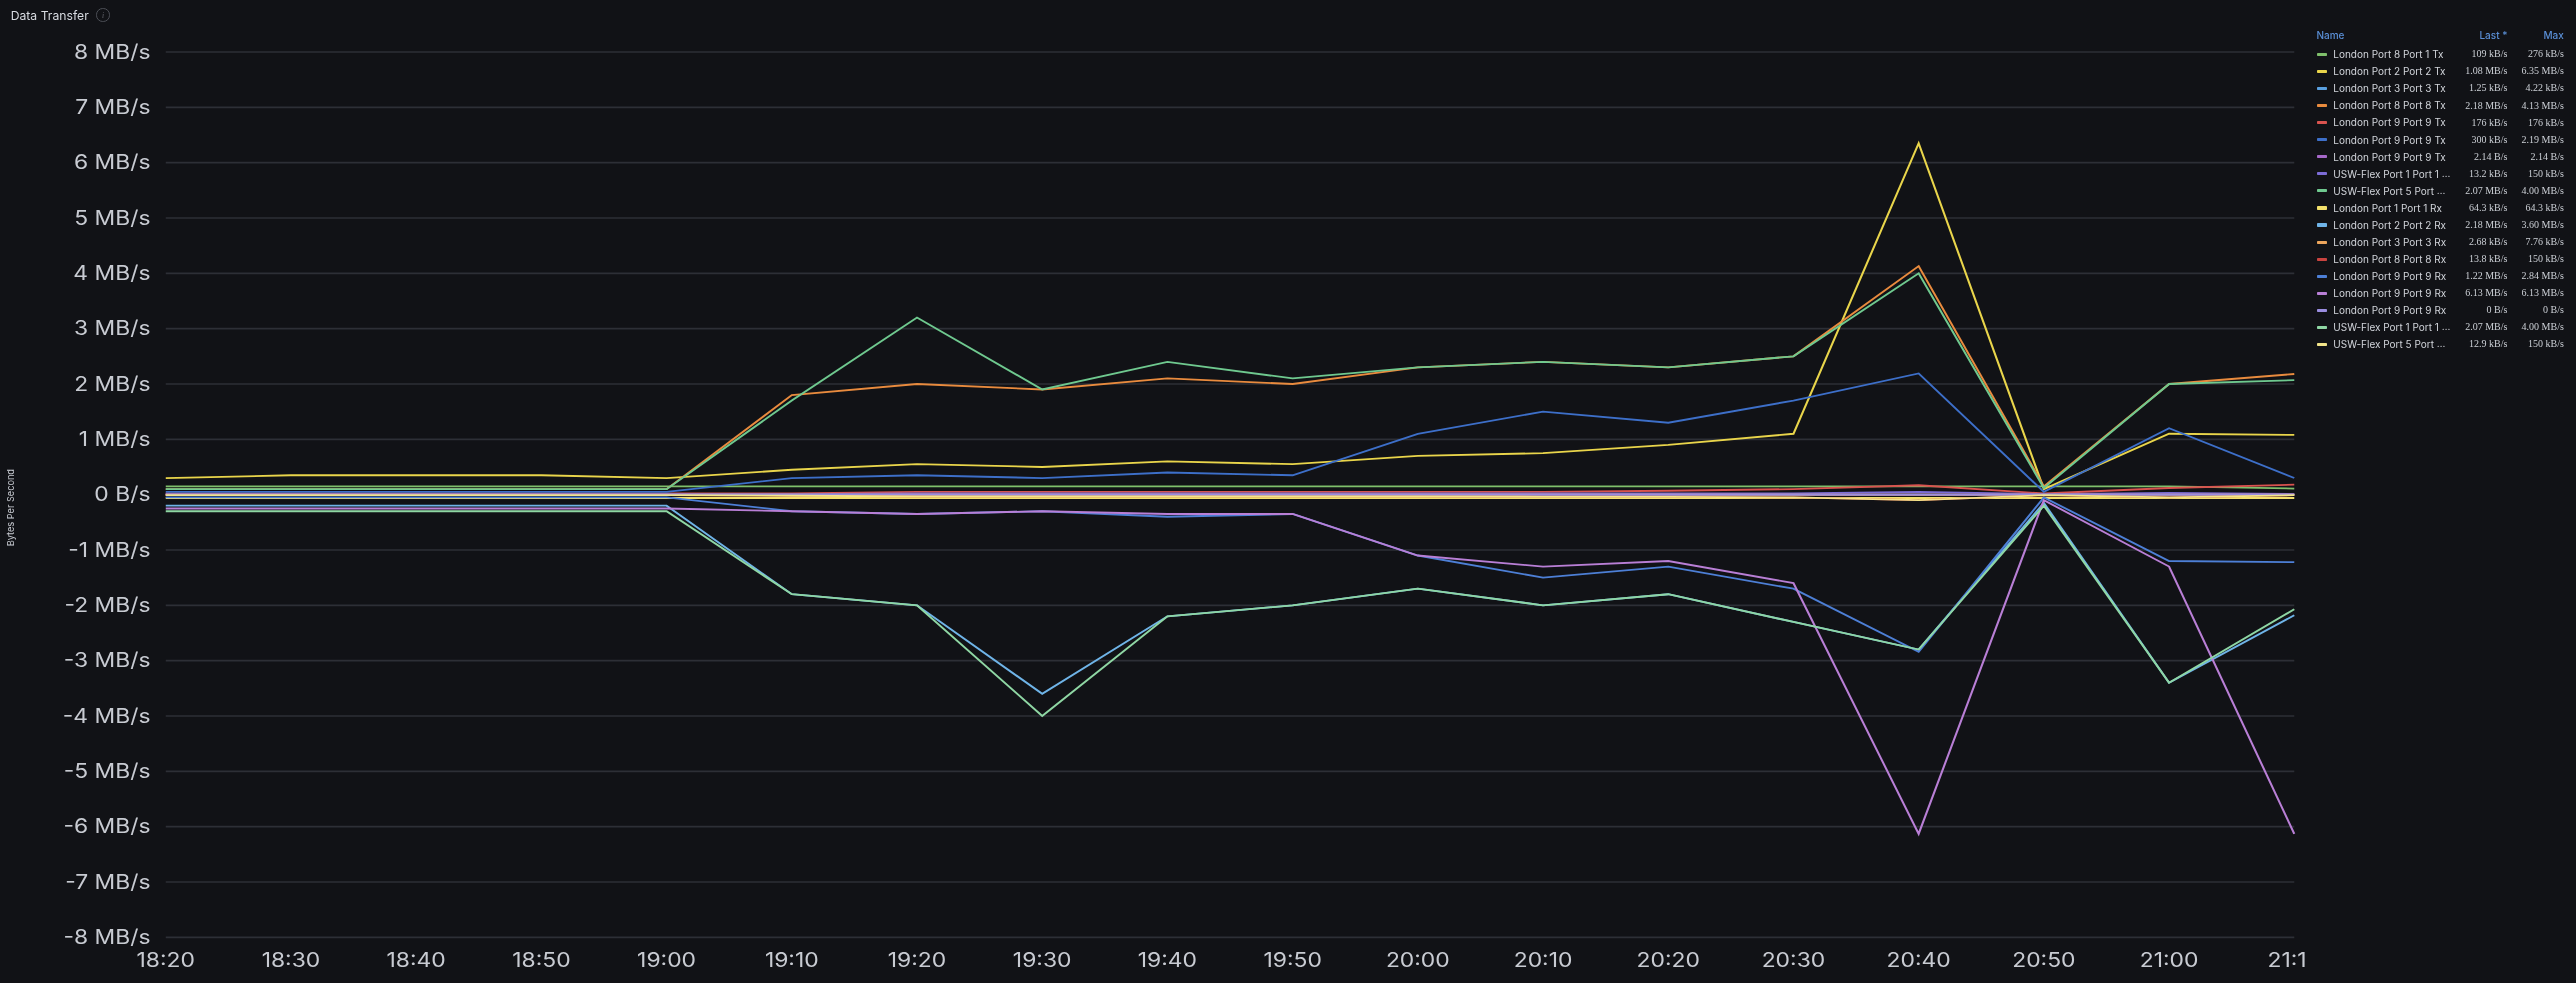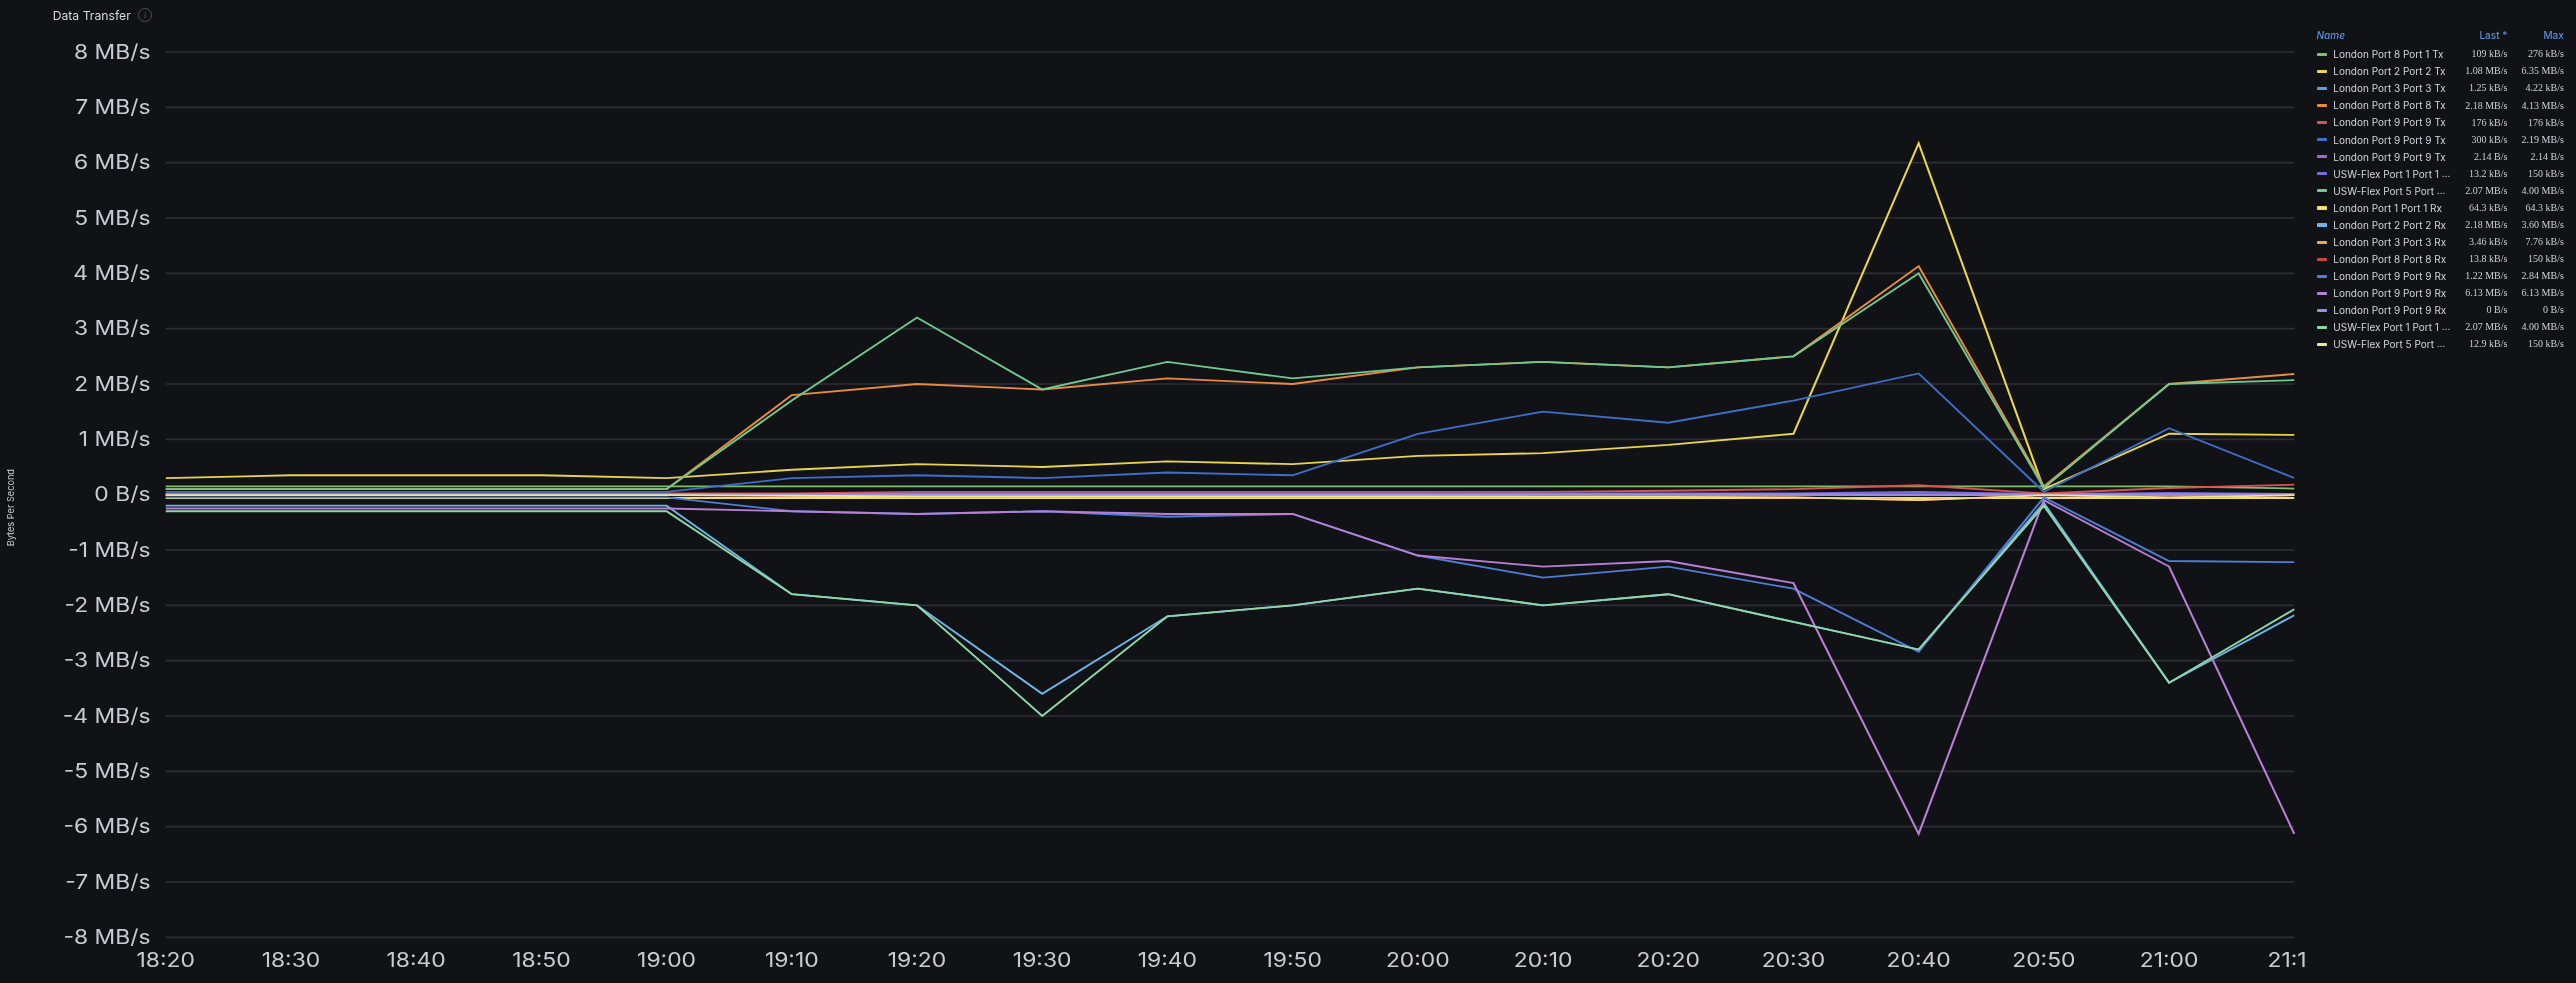--- a/index.html
+++ b/index.html
@@ -6,37 +6,37 @@
     --bg:#0b0c0f;
     --panel:#111216;
     --fg:#cfd2d9;
     --fg-dim:#9ea2ac;
     --grid:#2d2f36;
     --link:#5a8fd6;
   }
   html,body{margin:0;padding:0;background:var(--bg);color:var(--fg);font-family:Inter,Roboto,Helvetica,Arial,sans-serif;font-size:10px;}
   .panel{background:var(--panel);width:100%;height:100vh;box-sizing:border-box;position:relative;}
   .header{display:flex;align-items:center;gap:7.6px;padding:7.6px 10.7px 0 10.7px;}
-  .title{font-size:12.2px;color:#d7dae0;margin-left:42px;}
+  .title{font-size:12.2px;color:#d7dae0;}
   .info-icon{width:11.4px;height:11.4px;border:0.8px solid #7e828c;border-radius:50%;display:flex;align-items:center;justify-content:center;font-size:7.6px;color:#a3a6af;font-style:italic;font-family:Georgia,serif;opacity:0.55;}
   .body{display:flex;align-items:stretch;padding:3.1px 7.6px 7.6px 3.1px;height:calc(100% - 24.4px);box-sizing:border-box;}
   .chart-col{display:flex;align-items:stretch;flex:1;min-width:0;margin-top:16px;}
   .ylabel{writing-mode:vertical-rl;transform:rotate(180deg);text-align:center;color:#c8cbd2;font-size:9.2px;padding:0 1.5px;align-self:center;}
   .chart-wrap{flex:1;min-width:0;display:flex;flex-direction:column;}
   .plot{flex:1;position:relative;}
   .plot svg{position:absolute;inset:0;width:100%;height:100%;}
   .gridline{stroke:var(--grid);stroke-width:1;}
   .baseline{stroke:#3a3d45;stroke-width:1;}
   .series path{stroke-width:1.1;fill:none;}
   .area{opacity:0.10;}
   
   .legend{width:255px;flex:0 0 255px;font-size:10px;padding-left:7.6px;}
   .legend table{width:100%;border-collapse:collapse;table-layout:fixed;}
   .legend th{font-weight:500;text-align:right;padding:3.1px 4.6px 4.6px 3.1px;color:var(--link);}
-  .legend th.name-th{text-align:left;cursor:pointer;font-style:italic;}
+  .legend th.name-th{text-align:left;cursor:pointer;}
   .legend td{padding:1.9px 4.6px 1.9px 3.1px;white-space:nowrap;overflow:hidden;text-overflow:ellipsis;}
   .legend td.last,.legend td.max{text-align:right;color:#ccd0d6;font-variant-numeric:tabular-nums;font-family:Liberation Serif, serif;}
   .swatch{display:inline-block;width:10.7px;height:3.1px;border-radius:0.8px;margin-right:6.1px;vertical-align:middle;}
   .sname{vertical-align:middle;color:#d2d5db;}
   col.c-name{width:58%;} col.c-last{width:23%;} col.c-max{width:23%;}
 </style>
 </head>
 <body>
 
 <div class="panel">
@@ -213,21 +213,21 @@
               <td class="last">64.3 kB/s</td>
               <td class="max">64.3 kB/s</td>
             </tr>
             <tr class="row">
               <td><span class="swatch" style="background:#6fb4e8"></span><span class="sname">London Port 2 Port 2 Rx</span></td>
               <td class="last">2.18 MB/s</td>
               <td class="max">3.60 MB/s</td>
             </tr>
             <tr class="row">
               <td><span class="swatch" style="background:#eca55c"></span><span class="sname">London Port 3 Port 3 Rx</span></td>
-              <td class="last">3.46 kB/s</td>
+              <td class="last">2.68 kB/s</td>
               <td class="max">7.76 kB/s</td>
             </tr>
             <tr class="row">
               <td><span class="swatch" style="background:#c9433f"></span><span class="sname">London Port 8 Port 8 Rx</span></td>
               <td class="last">13.8 kB/s</td>
               <td class="max">150 kB/s</td>
             </tr>
             <tr class="row">
               <td><span class="swatch" style="background:#4d7fd6"></span><span class="sname">London Port 9 Port 9 Rx</span></td>
               <td class="last">1.22 MB/s</td>

